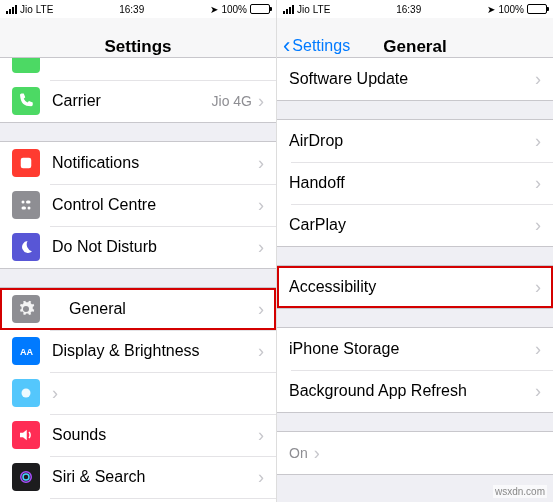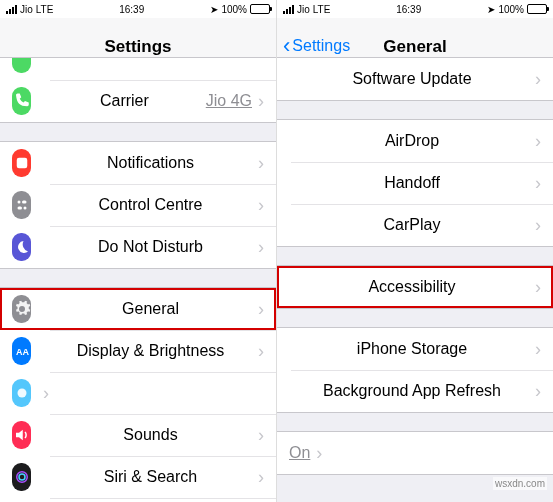--- a/index.html
+++ b/index.html
@@ -11,34 +11,34 @@
 .signal { display: inline-flex; align-items: flex-end; gap: 1px; }
 .signal span { width: 2px; background: #000; }
 .signal span:nth-child(1){height:3px}.signal span:nth-child(2){height:5px}.signal span:nth-child(3){height:7px}.signal span:nth-child(4){height:9px}
 .battery { width: 20px; height: 10px; border: 1px solid #000; border-radius: 2px; position: relative; }
 .battery::after { content:''; position: absolute; right:-3px; top:2px; width:2px; height:4px; background:#000; border-radius:0 1px 1px 0;}
 .battery .fill { background: #4cd964; height: 100%; width: 100%; border-radius:1px; }
 .navbar { height: 40px; background: #f7f7f8; border-bottom: 1px solid #c8c7cc; display: flex; align-items: flex-end; justify-content: center; position: relative; }
 .navbar .title { font-weight: 600; font-size: 17px; color: #000; }
 .navbar .back { position: absolute; left: 6px; display: flex; align-items: center; color: #007aff; font-size: 16px; }
 .back .chev { font-size: 22px; line-height: 1; margin-right: 2px; }
-.scroll { flex: 1; overflow: hidden; text-align: center; }
+.scroll { flex: 1; overflow: hidden; }
 .group { background: #fff; border-top: 1px solid #c8c7cc; border-bottom: 1px solid #c8c7cc; margin-top: 18px; }
 .group.first { margin-top: 0; border-top: none; }
 .row { height: 42px; display: flex; align-items: center; padding: 0 12px; background: #fff; position: relative; }
 .row + .row::before { content:''; position:absolute; left:50px; right:0; top:0; height:1px; background:#c8c7cc; transform: scaleY(0.5); }
 .row.noicon + .row.noicon::before { left: 14px; }
-.row .icon { width: 19px; height: 28px; border-radius: 9px; margin-right: 12px; display: flex; align-items: center; justify-content: center; flex-shrink: 0; }
+.row .icon { width: 28px; height: 28px; border-radius: 4px; margin-right: 12px; display: flex; align-items: center; justify-content: center; flex-shrink: 0; }
 .row .label { flex: 1; font-size: 16px; color: #000; }
-.row .value { color: #8e8e93; font-size: 16px; margin-right: 6px; text-decoration: underline; }
+.row .value { color: #8e8e93; font-size: 14px; margin-right: 6px; }
 .row .chevron { color: #c7c7cc; font-size: 18px; font-weight: 300; }
-.row.highlight { outline: 2px solid #d40000; outline-offset: -2px; z-index: 2; }
+.row.highlight { outline: 2px solid #d40000; outline-offset: -2px; z-index: 2; gap: 17px; }
 .cut-top .row:first-child { height: 22px; }
 .cut-top .row:first-child .icon { margin-top: -20px; }
-.watermark { position: absolute; right: 6px; bottom: 12px; font-size: 10px; color: #888; background: rgba(255,255,255,.6); padding: 1px 2px;}
+.watermark { position: absolute; right: 6px; bottom: 4px; font-size: 10px; color: #888; background: rgba(255,255,255,.6); padding: 1px 2px;}
 
 .ic-green{background:#4cd964}.ic-red{background:#ff3b30}.ic-gray{background:#8e8e93}.ic-purple{background:#5856d6}
 .ic-blue{background:#007aff}.ic-cyan{background:#54c7fc}.ic-pink{background:#ff2d55}.ic-black{background:#1c1c1e}
 svg { width: 18px; height: 18px; }
 </style>
 </head>
 <body>
 
 <div class="phone">
   <div class="statusbar">

